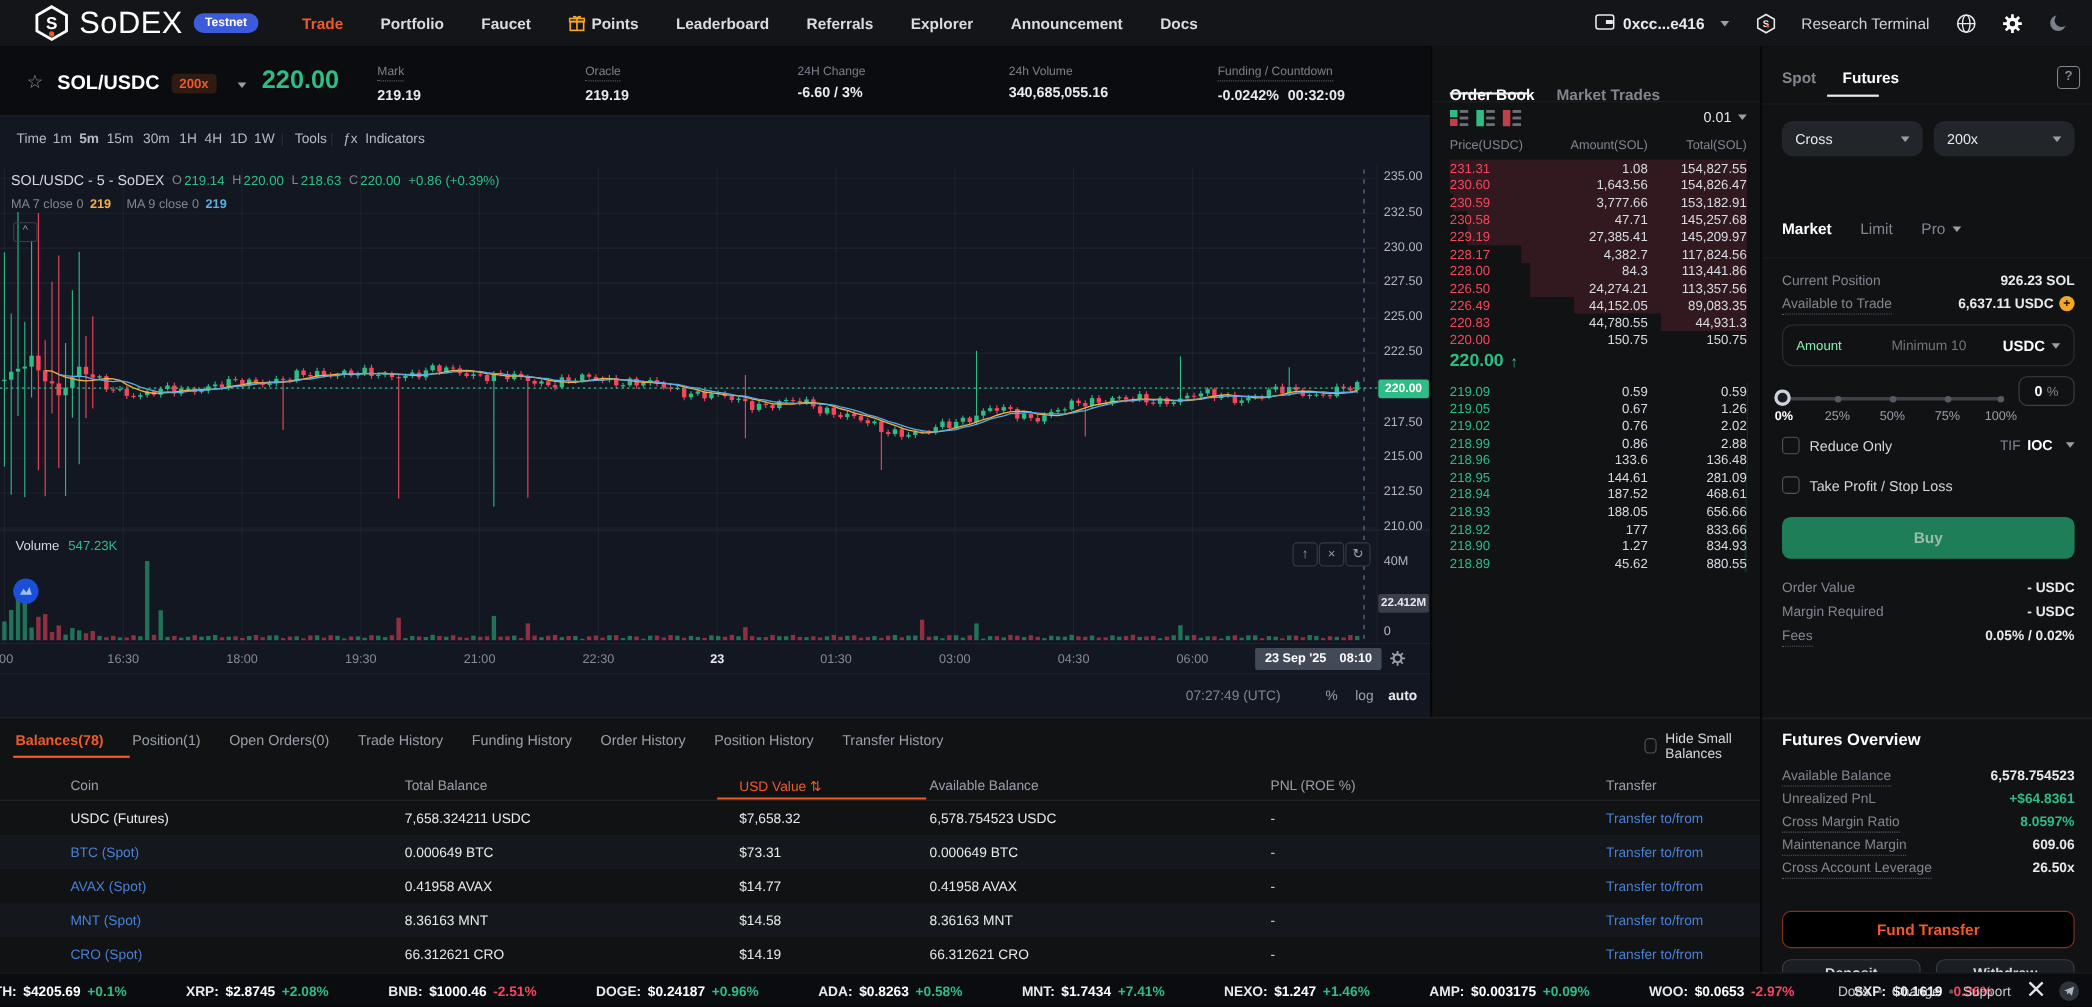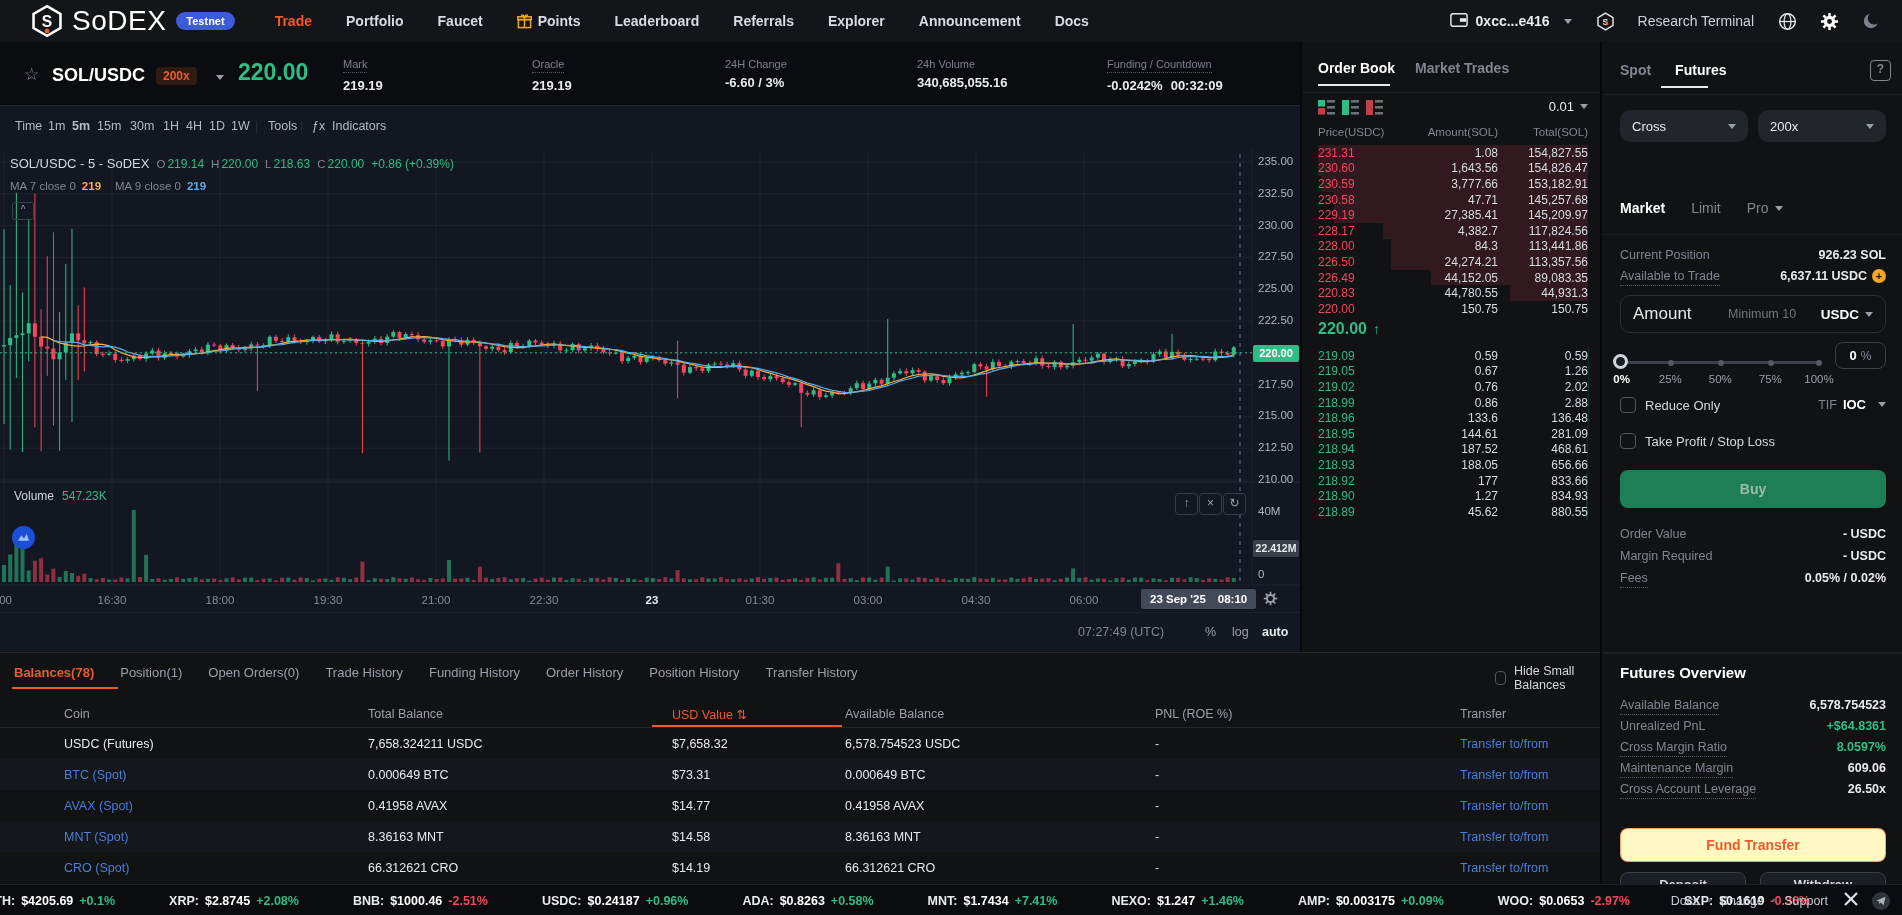--- a/index.html
+++ b/index.html
@@ -932,21 +932,21 @@
 
     <div class="abs" style="left:0;top:464px;width:1300px;height:40px;border-top:1px solid #1f232b;">
       <span class="abs gray" style="left:1078px;top:12px;font-size:12.5px;">07:27:49 (UTC)</span>
       <span class="abs" style="left:1205px;top:12px;font-size:12.5px;color:#9aa0a8;cursor:pointer;">%</span>
       <span class="abs" style="left:1232px;top:12px;font-size:12.5px;color:#9aa0a8;cursor:pointer;">log</span>
       <span class="abs" style="left:1262px;top:12px;font-size:12.5px;color:#e8eaed;font-weight:bold;cursor:pointer;">auto</span>
     </div>
   </div>
 
   <div id="orderbook" class="abs panel">
-    <div class="abs row" style="left:16px;top:18px;gap:20px;">
+    <div class="abs row" style="left:16px;top:36px;gap:20px;">
       <span style="font-size:14px;font-weight:bold;color:#fff;cursor:pointer;">Order Book</span>
       <span style="font-size:14px;font-weight:bold;color:#81868f;cursor:pointer;">Market Trades</span>
     </div>
     <div class="abs" style="left:16px;top:42px;width:72px;height:2px;background:#e8eaed;"></div>
     <div class="abs" style="left:0;top:50px;width:298px;height:1px;background:#1b1e23;"></div>
 
     <span class="abs" style="left:16px;top:58px;cursor:pointer;">
       <svg width="17" height="15" viewBox="0 0 17 15">
           <rect x="0" y="0" width="7" height="6.6" fill="#2ebd85"></rect>
           <rect x="0" y="8" width="7" height="6.6" fill="#c0404a"></rect>
@@ -1155,21 +1155,21 @@
 
     <span class="abs rp-label" style="left:18px;top:206px;">Current Position</span>
     <span class="abs rp-val" style="right:16px;top:206px;">926.23 SOL</span>
     <span class="abs rp-label dotted" style="left:18px;top:227px;">Available to Trade</span>
     <div class="abs row" style="right:16px;top:227px;gap:5px;">
       <span class="rp-val">6,637.11 USDC</span>
       <span style="width:14px;height:14px;border-radius:50%;background:#f5a623;color:#1a1205;font-size:11px;font-weight:bold;text-align:center;line-height:14px;cursor:pointer;">+</span>
     </div>
 
     <div class="abs row" style="left:18px;top:253px;width:266px;height:38px;border:1px solid #2b2f35;border-radius:10px;box-sizing:border-box;padding:0 12px;justify-content:space-between;">
-      <span style="font-size:17px;color:#e5e5e5;">Amount</span>
+      <span style="font-size:12px;color:#86efac;">Amount</span>
       <input style="background: none; border: none; outline: none; color: rgb(232, 234, 237); font-size: 12.5px; width: 80px; text-align: right; font-family: inherit;" placeholder="Minimum 10">
       <span class="row" style="font-size:13.5px;font-weight:bold;color:#fff;cursor:pointer;">
           <span>USDC</span>
           <span class="caret"></span>
         </span>
     </div>
 
     <div class="abs" style="left:18px;top:310px;width:200px;height:20px;">
       <div class="abs" style="left:0;top:9px;width:200px;height:3px;background:#3c4047;border-radius:2px;"></div>
       <div class="abs" style="left:48px;top:7.5px;width:6px;height:6px;border-radius:50%;background:#565b63;"></div>
@@ -1206,21 +1206,21 @@
 
     <div class="sec-btn" style="left:18px;top:428px;width:266px;height:38px;background:#1e7e57;color:#9cbcab;font-size:14px;font-weight:bold;line-height:38px;">Buy</div>
 
     <div id="trade-info-rows"></div>
 
     <div class="abs" style="left:0;top:610px;width:300px;height:2px;background:#1b1e23;"></div>
 
     <div class="abs" style="left:18px;top:622px;font-size:15px;font-weight:bold;color:#fff;">Futures Overview</div>
     <div id="overview-rows"></div>
 
-    <div class="sec-btn" style="left:18px;top:786px;width:266px;height:34px;border:1px solid rgba(240,89,42,0.55);background:#fef9c3;color:#f0592a;font-size:14px;font-weight:bold;line-height:32px;">Fund Transfer</div>
+    <div class="sec-btn" style="left:18px;top:786px;width:266px;height:34px;border:1px solid rgba(240,89,42,0.55);background:#000000;color:#f0592a;font-size:14px;font-weight:bold;line-height:32px;">Fund Transfer</div>
     <div class="sec-btn" style="left:18px;top:830px;width:126px;height:36px;border:1px solid #3a3e45;background:#1b1e23;color:#d5d8dd;font-size:13px;font-weight:bold;line-height:24px;">Deposit</div>
     <div class="sec-btn" style="left:158px;top:830px;width:126px;height:36px;border:1px solid #3a3e45;background:#1b1e23;color:#d5d8dd;font-size:13px;font-weight:bold;line-height:24px;">Withdraw</div>
   <div class="abs rp-label" style="left: 18px; top: 485px;">Order Value</div>
       <div class="abs rp-val" style="right: 16px; top: 485px;">- USDC</div>
       <div class="abs rp-label" style="left: 18px; top: 507px;">Margin Required</div>
       <div class="abs rp-val" style="right: 16px; top: 507px;">- USDC</div>
       <div class="abs rp-label dotted" style="left: 18px; top: 529px;">Fees</div>
       <div class="abs rp-val" style="right: 16px; top: 529px;">0.05% / 0.02%</div>
       <div class="abs rp-label dotted" style="left: 18px; top: 656px;">Available Balance</div>
       <div class="abs rp-val" style="right: 16px; top: 656px;">6,578.754523</div>
@@ -1315,21 +1315,21 @@
           <div style="color: rgb(232, 234, 237);">XRP:</div>
           <div style="color: rgb(255, 255, 255);">$2.8745</div>
           <div class="green">+2.08%</div>
         </div>
         <div class="bt-item">
           <div style="color: rgb(232, 234, 237);">BNB:</div>
           <div style="color: rgb(255, 255, 255);">$1000.46</div>
           <div class="red">-2.51%</div>
         </div>
         <div class="bt-item">
-          <div style="color: rgb(232, 234, 237);">USDC:</div>
+          <div style="color: rgb(232, 234, 237);">DOGE:</div>
           <div style="color: rgb(255, 255, 255);">$0.24187</div>
           <div class="green">+0.96%</div>
         </div>
         <div class="bt-item">
           <div style="color: rgb(232, 234, 237);">ADA:</div>
           <div style="color: rgb(255, 255, 255);">$0.8263</div>
           <div class="green">+0.58%</div>
         </div>
         <div class="bt-item">
           <div style="color: rgb(232, 234, 237);">MNT:</div>

